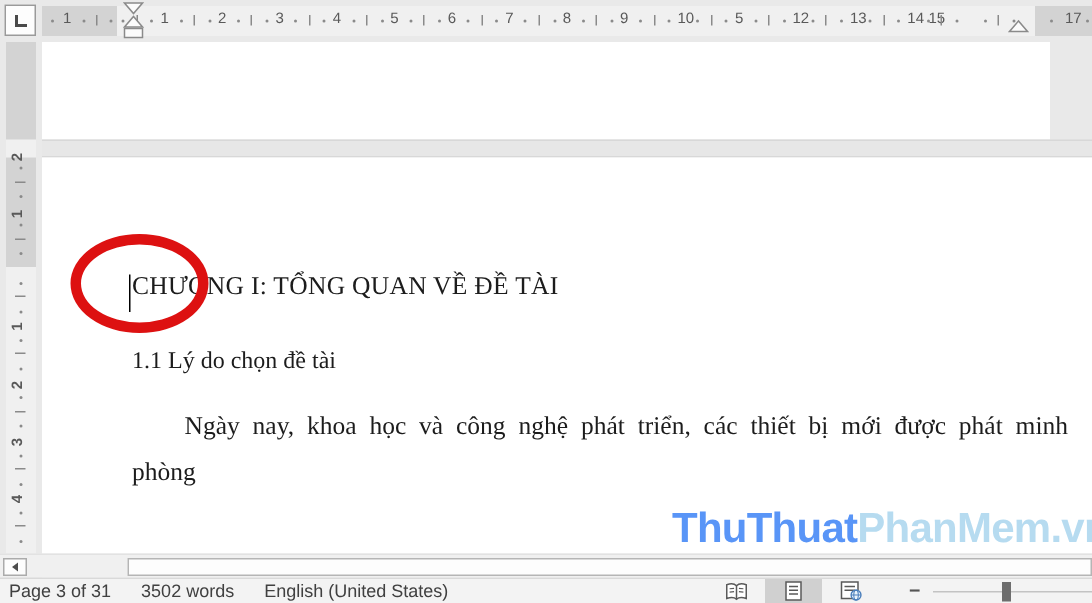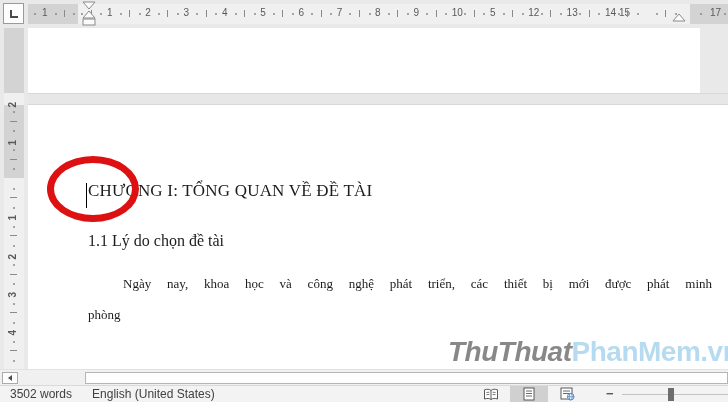--- a/index.html
+++ b/index.html
@@ -37,21 +37,21 @@
   .docarea { position:absolute; left:28px; top:28px; width:672px; height:357px; background:#ffffff; }
   .pagegap { position:absolute; left:0; top:65px; width:700px; height:12px; background:#e7e7e7;
              border-top:1px solid #d8d8d8; border-bottom:1px solid #d8d8d8; }
   .page { position:absolute; left:0; top:77px; width:700px; height:280px; background:#ffffff;
           font-family:"Liberation Serif", serif; color:#1c1c1c; }
   .caret { position:absolute; left:58px; top:78px; width:1px; height:25px; background:#000; z-index:4; }
   .doc-title { position:absolute; left:60px; top:76px; font-size:17px; font-weight:normal;
                white-space:nowrap; letter-spacing:0.2px; }
   .doc-heading { position:absolute; left:60px; top:127px; font-size:16px; font-weight:normal; white-space:nowrap; }
   .para { position:absolute; left:60px; top:163px; width:624px; }
-  .pline { height:31px; line-height:31px; font-size:13px; text-align:justify; text-align-last:justify;
+  .pline { height:31px; line-height:31px; font-size:17px; text-align:justify; text-align-last:justify;
            white-space:nowrap; overflow:visible; }
   .pline.first { padding-left:35px; }
   .pline.last  { text-align-last:left; }
   .watermark { position:absolute; left:420px; top:231px; font-family:"Liberation Sans", sans-serif;
                font-weight:bold; font-size:28px; letter-spacing:-0.5px; white-space:nowrap;
                mix-blend-mode:multiply; opacity:0.85; z-index:3; }
   .redcircle { position:absolute; left:19px; top:51px; width:92px; height:66px;
                border:7px solid #dd1111; border-radius:50%; z-index:4; }
 
   
@@ -208,33 +208,34 @@
   <div class="docarea">
     <div class="pagegap"></div>
     <div class="page">
       <div class="caret"></div>
       <h1 class="doc-title">CHƯƠNG I: TỔNG QUAN VỀ ĐỀ TÀI</h1>
       <h2 class="doc-heading">1.1 Lý do chọn đề tài</h2>
       <div class="para">
         <div class="pline first">Ngày nay, khoa học và công nghệ phát triển, các thiết bị mới được phát minh</div>
         <div class="pline last">phòng</div>
       </div>
-      <div class="watermark"><span id="wm1" style="color: #737373; font-style: italic;">ThuThuat</span><span id="wm2" style="color: rgb(169, 213, 238);">PhanMem.vn</span></div>
+      <div class="watermark"><span id="wm1" style="color: #3b82f6;">ThuThuat</span><span id="wm2" style="color: rgb(169, 213, 238);">PhanMem.vn</span></div>
       <div class="redcircle" id="redcircle" style="border-color: rgb(221, 17, 17);"></div>
     </div>
   </div>
 
   <div class="hscroll">
     <div class="scroll-left">
       <span class="arrow-left"></span>
     </div>
     <div class="scroll-thumb"></div>
   </div>
 
   <div class="statusbar">
+    <span class="st first">Page 3 of 31</span>
     <span class="st">3502 words</span>
     <span class="st">English (United States)</span>
 
     <div class="viewbtns">
       <button class="vbtn">
         <svg width="16" height="13" viewBox="0 0 16 13">
           <path d="M8 2.5 C6.5 1,4 1,1.5 1.8 L1.5 11 C4 10.2,6.5 10.2,8 11.5 C9.5 10.2,12 10.2,14.5 11 L14.5 1.8 C12 1,9.5 1,8 2.5 Z" fill="#fff" stroke="#595959" stroke-width="1"></path>
           <line x1="8" y1="2.5" x2="8" y2="11.5" stroke="#595959" stroke-width="1"></line>
           <line x1="3.4" y1="4.5" x2="6.4" y2="4.2" stroke="#595959" stroke-width="0.8"></line>
           <line x1="3.4" y1="6.7" x2="6.4" y2="6.4" stroke="#595959" stroke-width="0.8"></line>

